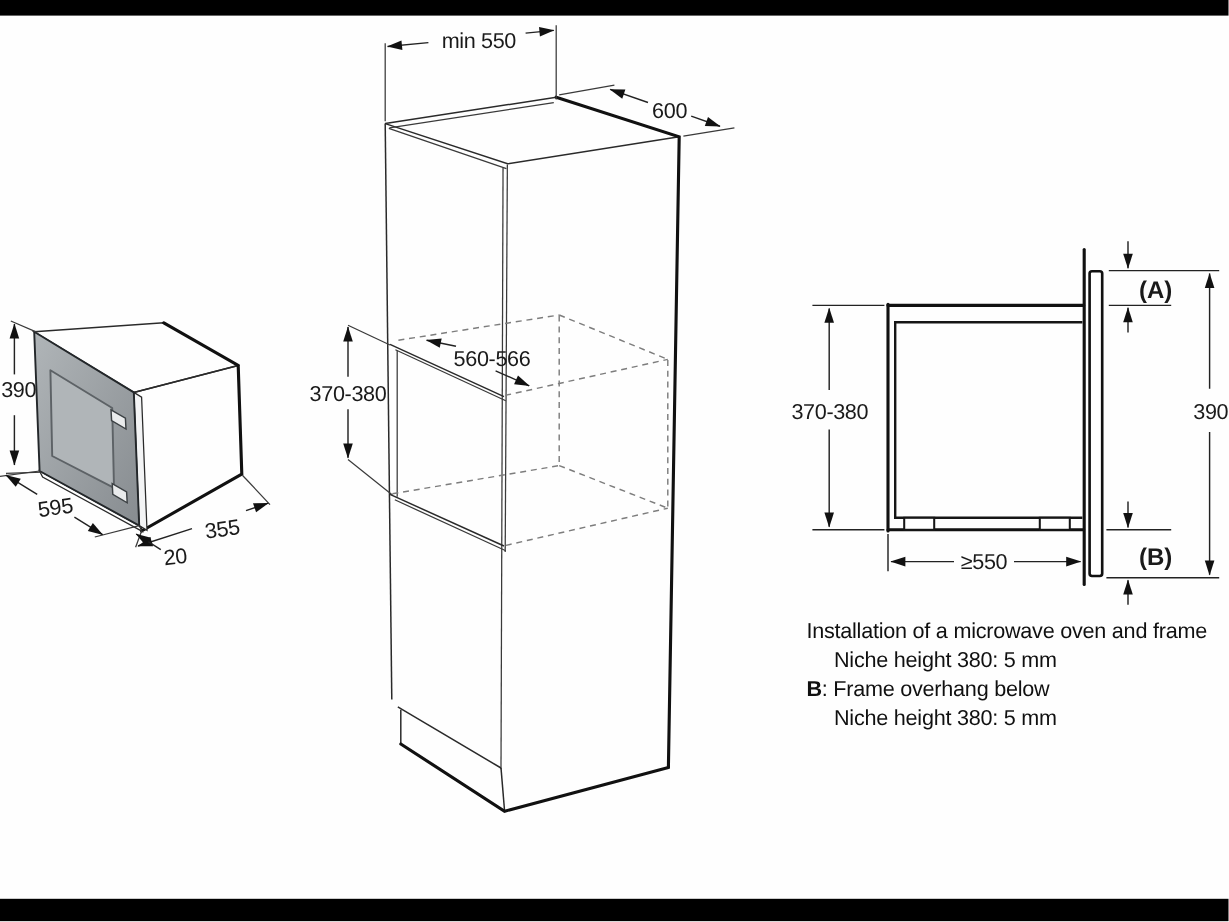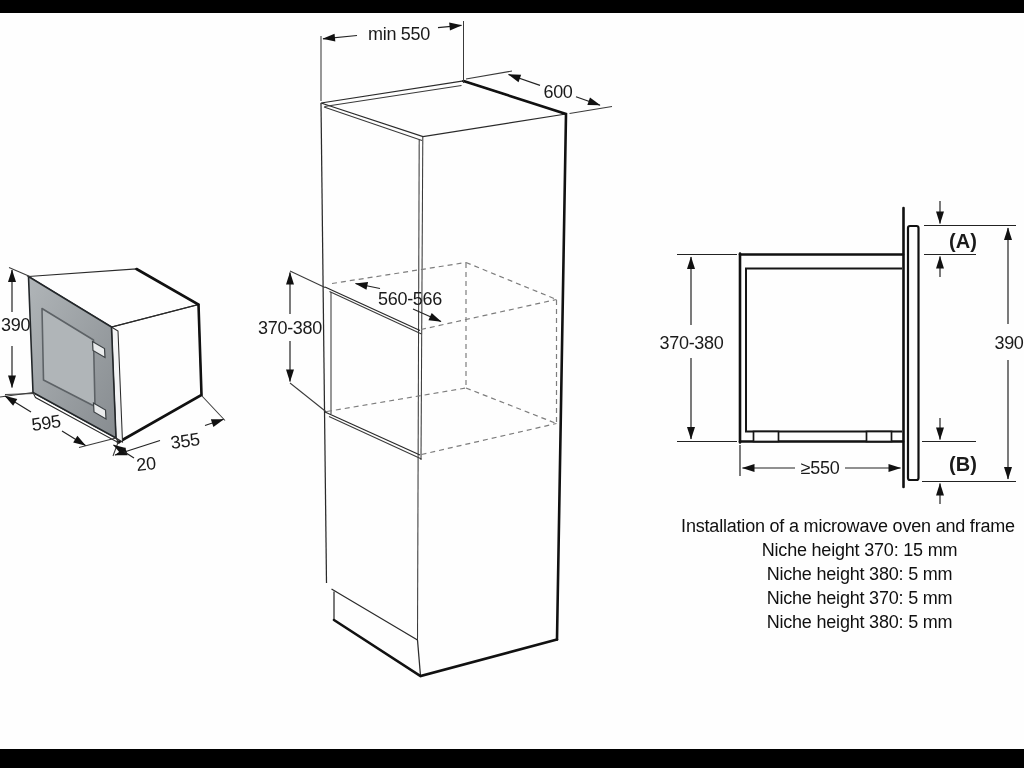--- a/index.html
+++ b/index.html
@@ -11,21 +11,21 @@
   #drawing{position:absolute;left:0;top:0;}
   svg text{fill:#1a1a1a;font-family:"Liberation Sans",sans-serif;font-size:18px;letter-spacing:-0.3px;}
   svg text.big{font-size:20px;font-weight:bold;letter-spacing:0;}
   .thin{stroke:#2a2a2a;stroke-width:1.25px;fill:none;}
   .hair{stroke:#3a3a3a;stroke-width:1.05px;fill:none;}
   .thick{stroke:#111;stroke-width:2.6px;fill:none;stroke-linecap:round;}
   .dim{stroke:#222;stroke-width:1.2px;fill:none;}
   .dash{stroke:#7d7d7d;stroke-width:1.2px;fill:none;stroke-dasharray:5 4;}
   #notes{position:absolute;left:672px;top:514px;width:352px;font-size:18px;
          line-height:24px;color:#101010;letter-spacing:-0.2px;}
-  #notes .row{white-space:nowrap;text-align:center;}
+  #notes .row{white-space:nowrap;}
   #notes .indent{padding-left:23px;}
   #notes .b{font-weight:bold;}
 </style>
 </head>
 <body>
 
 <div id="stage">
 
   <div class="bar" id="bar-top"></div>
   <div class="bar" id="bar-bottom"></div>
@@ -201,19 +201,18 @@
         <line class="dim" x1="740" y1="445" x2="740" y2="476"></line>
         <line class="dim" x1="795" y1="468" x2="742.5" y2="468" marker-end="url(#ah)"></line>
         <line class="dim" x1="845" y1="468" x2="900.5" y2="468" marker-end="url(#ah)"></line>
         <text x="820" y="474" text-anchor="middle">≥550</text>
       </g>
     </g>
   </svg>
 
   <div id="notes">
     <div class="row">Installation of a microwave oven and frame</div>
-    <div class="row indent">Niche height 370: 15 mm</div>
     <div class="row indent">Niche height 380: 5 mm</div>
-    <div class="row indent">Niche height 370: 5 mm</div>
+    <div class="row"><span class="b">B</span><span>: Frame overhang below</span></div>
     <div class="row indent">Niche height 380: 5 mm</div>
   </div>
 
 </div>
 
 </body></html>

